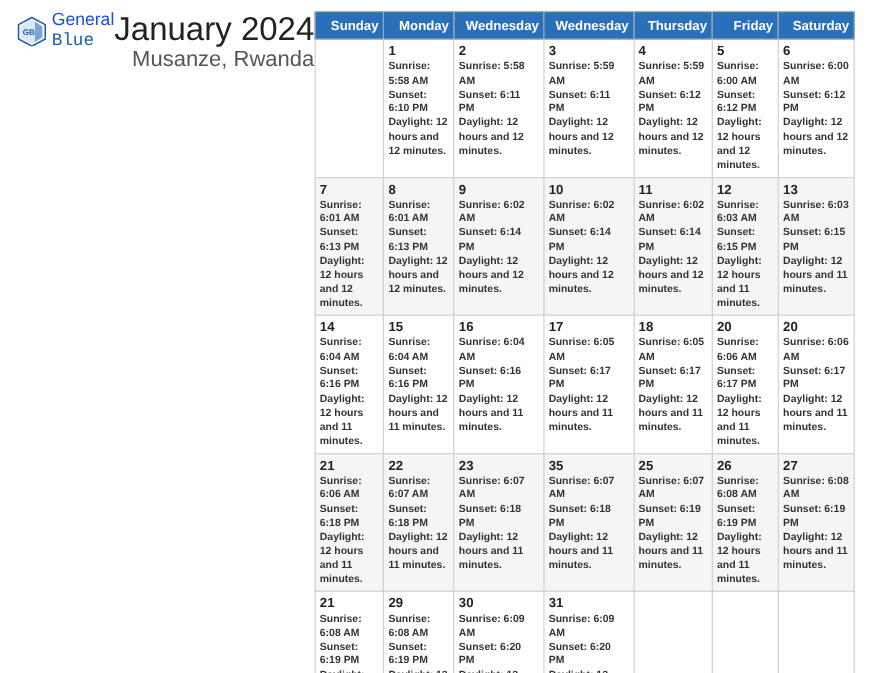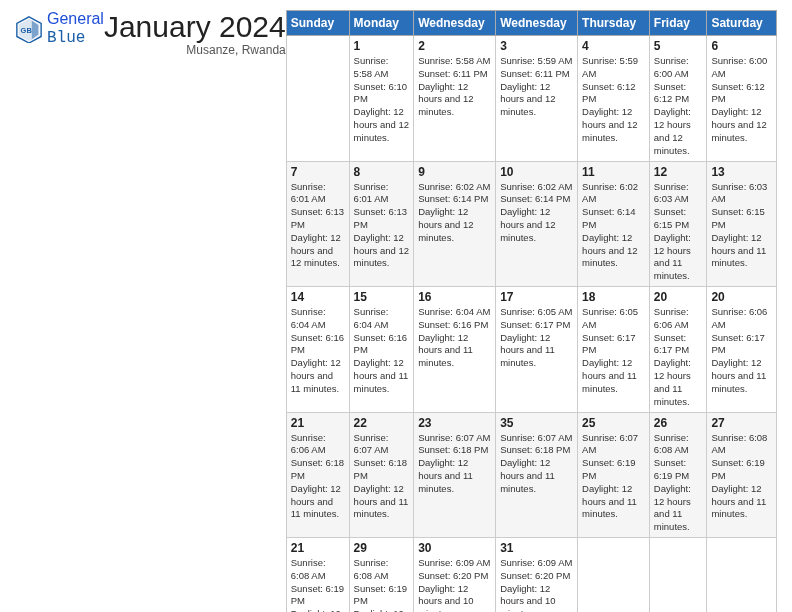--- a/index.html
+++ b/index.html
@@ -37,35 +37,35 @@
     .title-block {
       text-align: right;
     }
     .title-month {
       font-size: 30px;
       font-weight: normal;
       color: #222;
       line-height: 1.1;
     }
     .title-location {
-      font-size: 12px;
+      font-size: 20px;
       color: #555;
     }
     .calendar {
       width: 100%;
       border-collapse: collapse;
       flex: 1;
     }
     .calendar th {
       background-color: #2a6fba;
       color: white;
       font-size: 12px;
       font-weight: bold;
       padding: 5px 4px;
-      text-align: left;
+      text-align: right;
       border: 1px solid #aaa;
     }
     .calendar td {
       border: 1px solid #ccc;
       vertical-align: top;
       padding: 3px 4px;
       width: 113px;
       background: #fff;
     }
     .calendar tr:nth-child(even) td {
@@ -75,20 +75,21 @@
       font-weight: bold;
       font-size: 12px;
       color: #222;
       display: block;
       margin-bottom: 2px;
     }
     .day-detail {
       font-size: 9.5px;
       color: #333;
       line-height: 1.35;
+      font-weight: bold;
     }
     .empty-cell {
       background: #fff;
     }
   </style>
 </head>
 <body>
 
 <div class="page">
   <div class="header">

